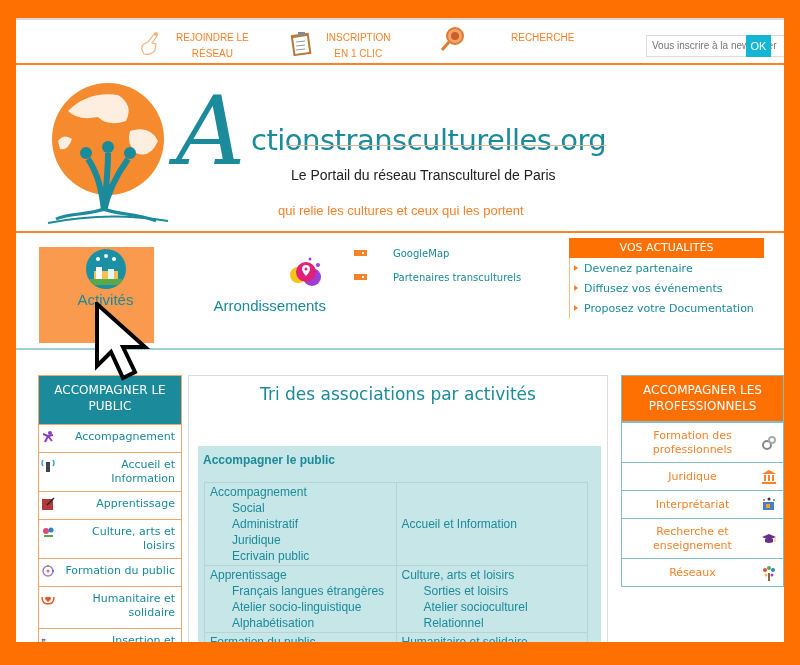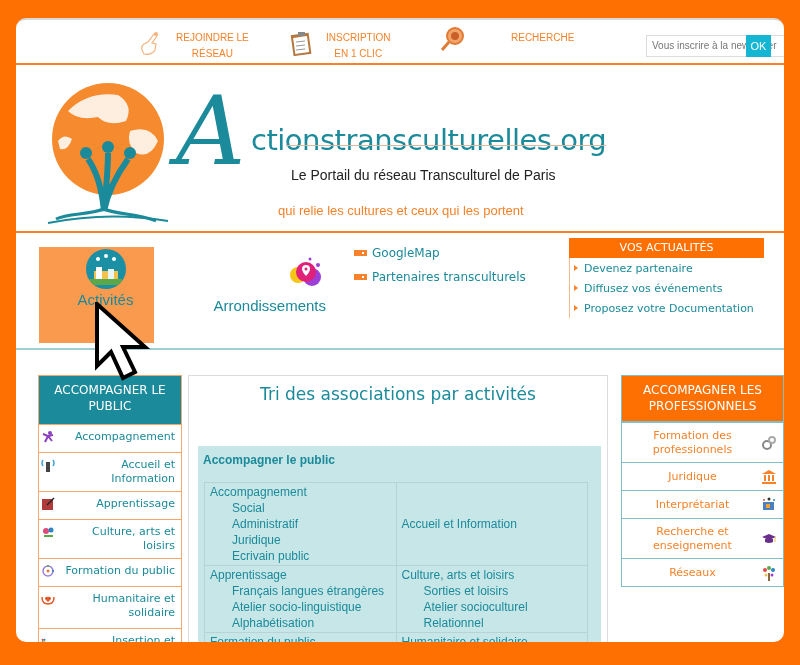--- a/index.html
+++ b/index.html
@@ -1,18 +1,18 @@
 <!DOCTYPE html>
 <html><head>
 <meta charset="utf-8">
 <style>
   * { box-sizing: border-box; margin: 0; padding: 0; }
   html, body { width: 800px; height: 665px; overflow: hidden; }
   body { background: #ff7002; position: relative; font-family: "DejaVu Sans", sans-serif; }
-  .page { position: absolute; left: 16px; top: 18px; width: 768px; height: 624px; background: #fff; overflow: hidden; border-top: 2px solid #d9d9d9; border-radius: 10px; }
+  .page { position: absolute; left: 16px; top: 18px; width: 768px; height: 624px; background: #fff; overflow: hidden; border-top: 2px solid #d9d9d9; }
 
   
   .topnav { position: absolute; left: 0; top: 0; width: 768px; height: 45px; border-bottom: 2px solid #f7822a; }
   .tn-item { position: absolute; top: 10px; display: flex; align-items: flex-start; }
   .tn-label { font-family: "Liberation Sans", sans-serif; font-size: 10px; color: #f7822a; text-align: center; line-height: 16px; }
   .tn-icon { width: 26px; height: 26px; margin-right: 12px; }
   .nl-input { position: absolute; left: 586px; top: 15px; width: 140px; height: 22px; border: 1px solid #dcdcdc; font-family: "Liberation Sans", sans-serif; font-size: 10px; color: #777; padding-left: 5px; line-height: 20px; background: #fff; margin-left: 44px; }
   .nl-ok { position: absolute; left: 730px; top: 15px; width: 25px; height: 22px; background: #14b6d3; color: #fff; font-family: "Liberation Sans", sans-serif; font-size: 11px; text-align: center; line-height: 22px; }
 
   
@@ -25,21 +25,21 @@
   .tagline1 { position: absolute; left: 275px; top: 100px; font-family: "Liberation Sans", sans-serif; font-size: 14px; color: #222; }
   .tagline2 { position: absolute; left: 262px; top: 136px; font-family: "Liberation Sans", sans-serif; font-size: 13px; color: #f7822a; }
 
   
   .menu-row { position: absolute; left: 0; top: 215px; width: 768px; height: 115px; border-bottom: 2px solid #9fcfd6; }
   .tile-act { position: absolute; left: 23px; top: 12px; width: 115px; height: 96px; background: #fa9a4f; text-align: center; padding-left: 18px; }
   .tile-act .circle { width: 40px; height: 40px; border-radius: 50%; background: #1b8fa3; margin: 2px auto 0; position: relative; overflow: hidden; }
   .tile-label { font-family: "Liberation Sans", sans-serif; font-size: 15px; color: #1b8a9a; display: block; margin-top: 2px; }
   .tile-arr { position: absolute; left: 160px; top: 20px; width: 150px; text-align: right; }
   .side-links { position: absolute; left: 338px; top: 6px; }
-  .side-link { display: flex; align-items: center; height: 24px; font-family: "DejaVu Sans", sans-serif; font-size: 12px; color: #1b8a9a; }
+  .side-link { display: flex; align-items: center; height: 24px; font-family: "DejaVu Sans", sans-serif; font-size: 10px; color: #1b8a9a; gap: 21px; }
   .bullet-bar { width: 13px; height: 6px; background: #f7822a; margin-right: 5px; position: relative; }
   .bullet-bar::after { content: ""; position: absolute; left: 8px; top: 2px; width: 2px; height: 2px; background: #fff; }
   .actus { position: absolute; left: 553px; top: 3px; width: 195px; }
   .actus-head { background: #ff7002; color: #fff; font-family: "DejaVu Sans", sans-serif; font-size: 11px; text-align: center; height: 20px; line-height: 20px; }
   .actus-list { border-left: 1px solid #f7b98a; padding-left: 4px; }
   .actus-item { display: flex; align-items: center; height: 20px; font-family: "DejaVu Sans", sans-serif; font-size: 11px; color: #1b8a9a; }
   .tri { width: 0; height: 0; border-top: 3px solid transparent; border-bottom: 3px solid transparent; border-left: 4px solid #f7822a; margin-right: 6px; }
 
   
   .lcol { position: absolute; left: 22px; top: 355px; width: 144px; border: 1px solid #f7a66b; }

